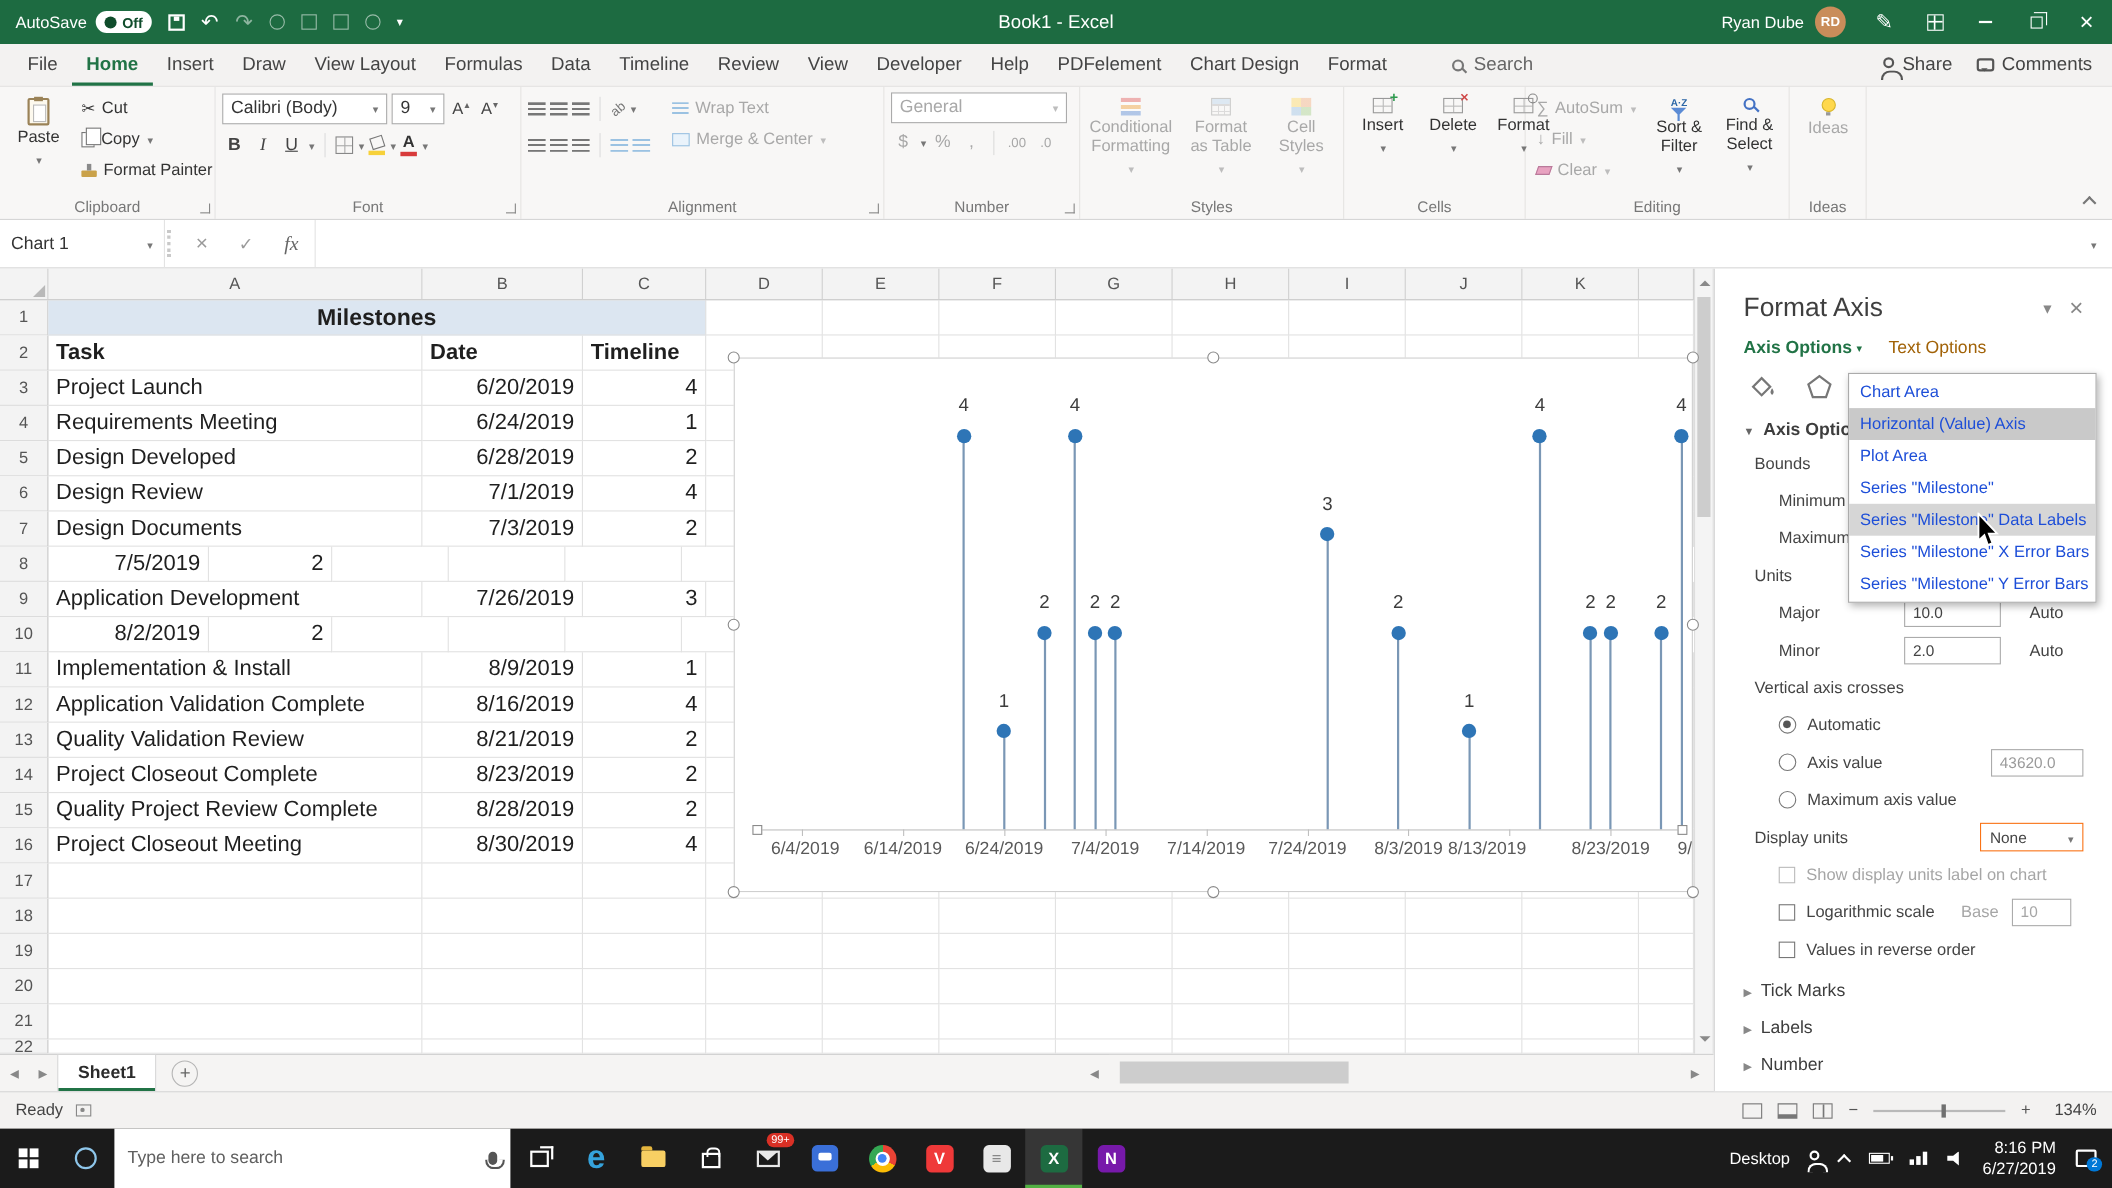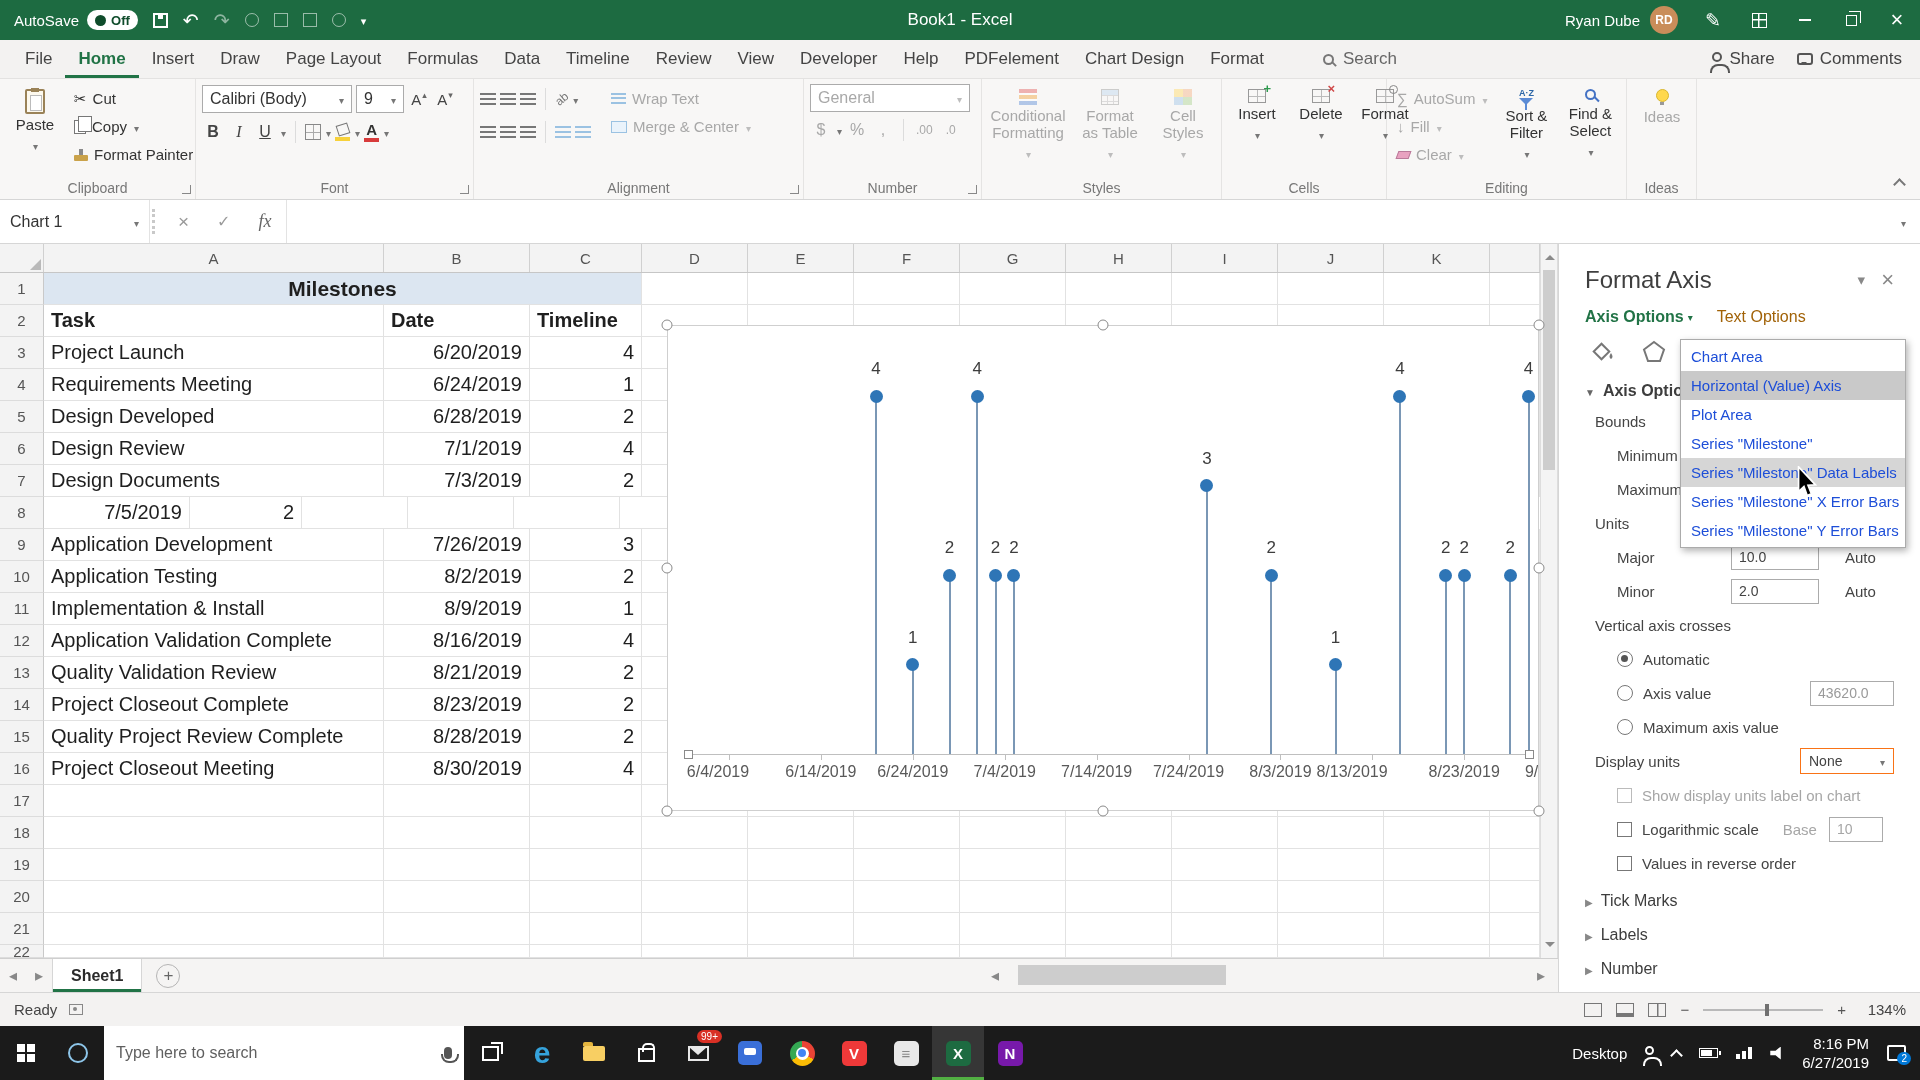--- a/index.html
+++ b/index.html
@@ -310,21 +310,21 @@
     <div class="tb-ic x-ic"></div>
   </div>
 </div>
 
 <div class="ribtabs">
   <div style="display:flex;height:100%">
       <div class="rtab">File</div>
       <div class="rtab active">Home</div>
       <div class="rtab">Insert</div>
       <div class="rtab">Draw</div>
-      <div class="rtab">Page Layout</div>
+      <div class="rtab">View Layout</div>
       <div class="rtab">Formulas</div>
       <div class="rtab">Data</div>
       <div class="rtab">Timeline</div>
       <div class="rtab">Review</div>
       <div class="rtab">View</div>
       <div class="rtab">Developer</div>
       <div class="rtab">Help</div>
       <div class="rtab">PDFelement</div>
       <div class="rtab">Chart Design</div>
       <div class="rtab">Format</div>
@@ -704,21 +704,20 @@
       <div class="cell" style="width: 106px;"></div>
       <div class="cell" style="width: 106px;"></div>
       <div class="cell" style="width: 106px;"></div>
       <div class="cell" style="width: 106px;"></div>
       <div class="cell" style="width: 106px;"></div>
       <div class="cell" style="width: 106px;"></div>
       <div class="cell" style="width: 50px;"></div>
     </div>
     <div class="srow">
       <div class="rn">10</div>
-      <div class="cell" style="width: 340px;">Application Testing</div>
       <div class="cell num" style="width: 146px;">8/2/2019</div>
       <div class="cell num" style="width: 112px;">2</div>
       <div class="cell" style="width: 106px;"></div>
       <div class="cell" style="width: 106px;"></div>
       <div class="cell" style="width: 106px;"></div>
       <div class="cell" style="width: 106px;"></div>
       <div class="cell" style="width: 106px;"></div>
       <div class="cell" style="width: 106px;"></div>
       <div class="cell" style="width: 106px;"></div>
       <div class="cell" style="width: 106px;"></div>
@@ -944,21 +943,21 @@
       <div class="stem" style="left: 795.2px; top: 249px; height: 179px;"></div>
       <div class="dot" style="left: 789.7px; top: 242.5px;"></div>
       <div class="dlabel" style="left: 778.2px; top: 212px;">2</div>
       <div class="stem" style="left: 841.15px; top: 249px; height: 179px;"></div>
       <div class="dot" style="left: 835.65px; top: 242.5px;"></div>
       <div class="dlabel" style="left: 824.15px; top: 212px;">2</div>
       <div class="stem" style="left: 859.53px; top: 70px; height: 358px;"></div>
       <div class="dot" style="left: 854.03px; top: 63.5px;"></div>
       <div class="dlabel" style="left: 842.53px; top: 33px;">4</div>
       <div class="tick" style="left: 61px;"></div>
-      <div class="xlabel" style="left: 50px;">6/4/2019</div>
+      <div class="xlabel" style="left: 64px;">6/4/2019</div>
       <div class="tick" style="left: 152.9px;"></div>
       <div class="xlabel" style="left: 152.9px;">6/14/2019</div>
       <div class="tick" style="left: 244.8px;"></div>
       <div class="xlabel" style="left: 244.8px;">6/24/2019</div>
       <div class="tick" style="left: 336.7px;"></div>
       <div class="xlabel" style="left: 336.7px;">7/4/2019</div>
       <div class="tick" style="left: 428.6px;"></div>
       <div class="xlabel" style="left: 428.6px;">7/14/2019</div>
       <div class="tick" style="left: 520.5px;"></div>
       <div class="xlabel" style="left: 520.5px;">7/24/2019</div>

